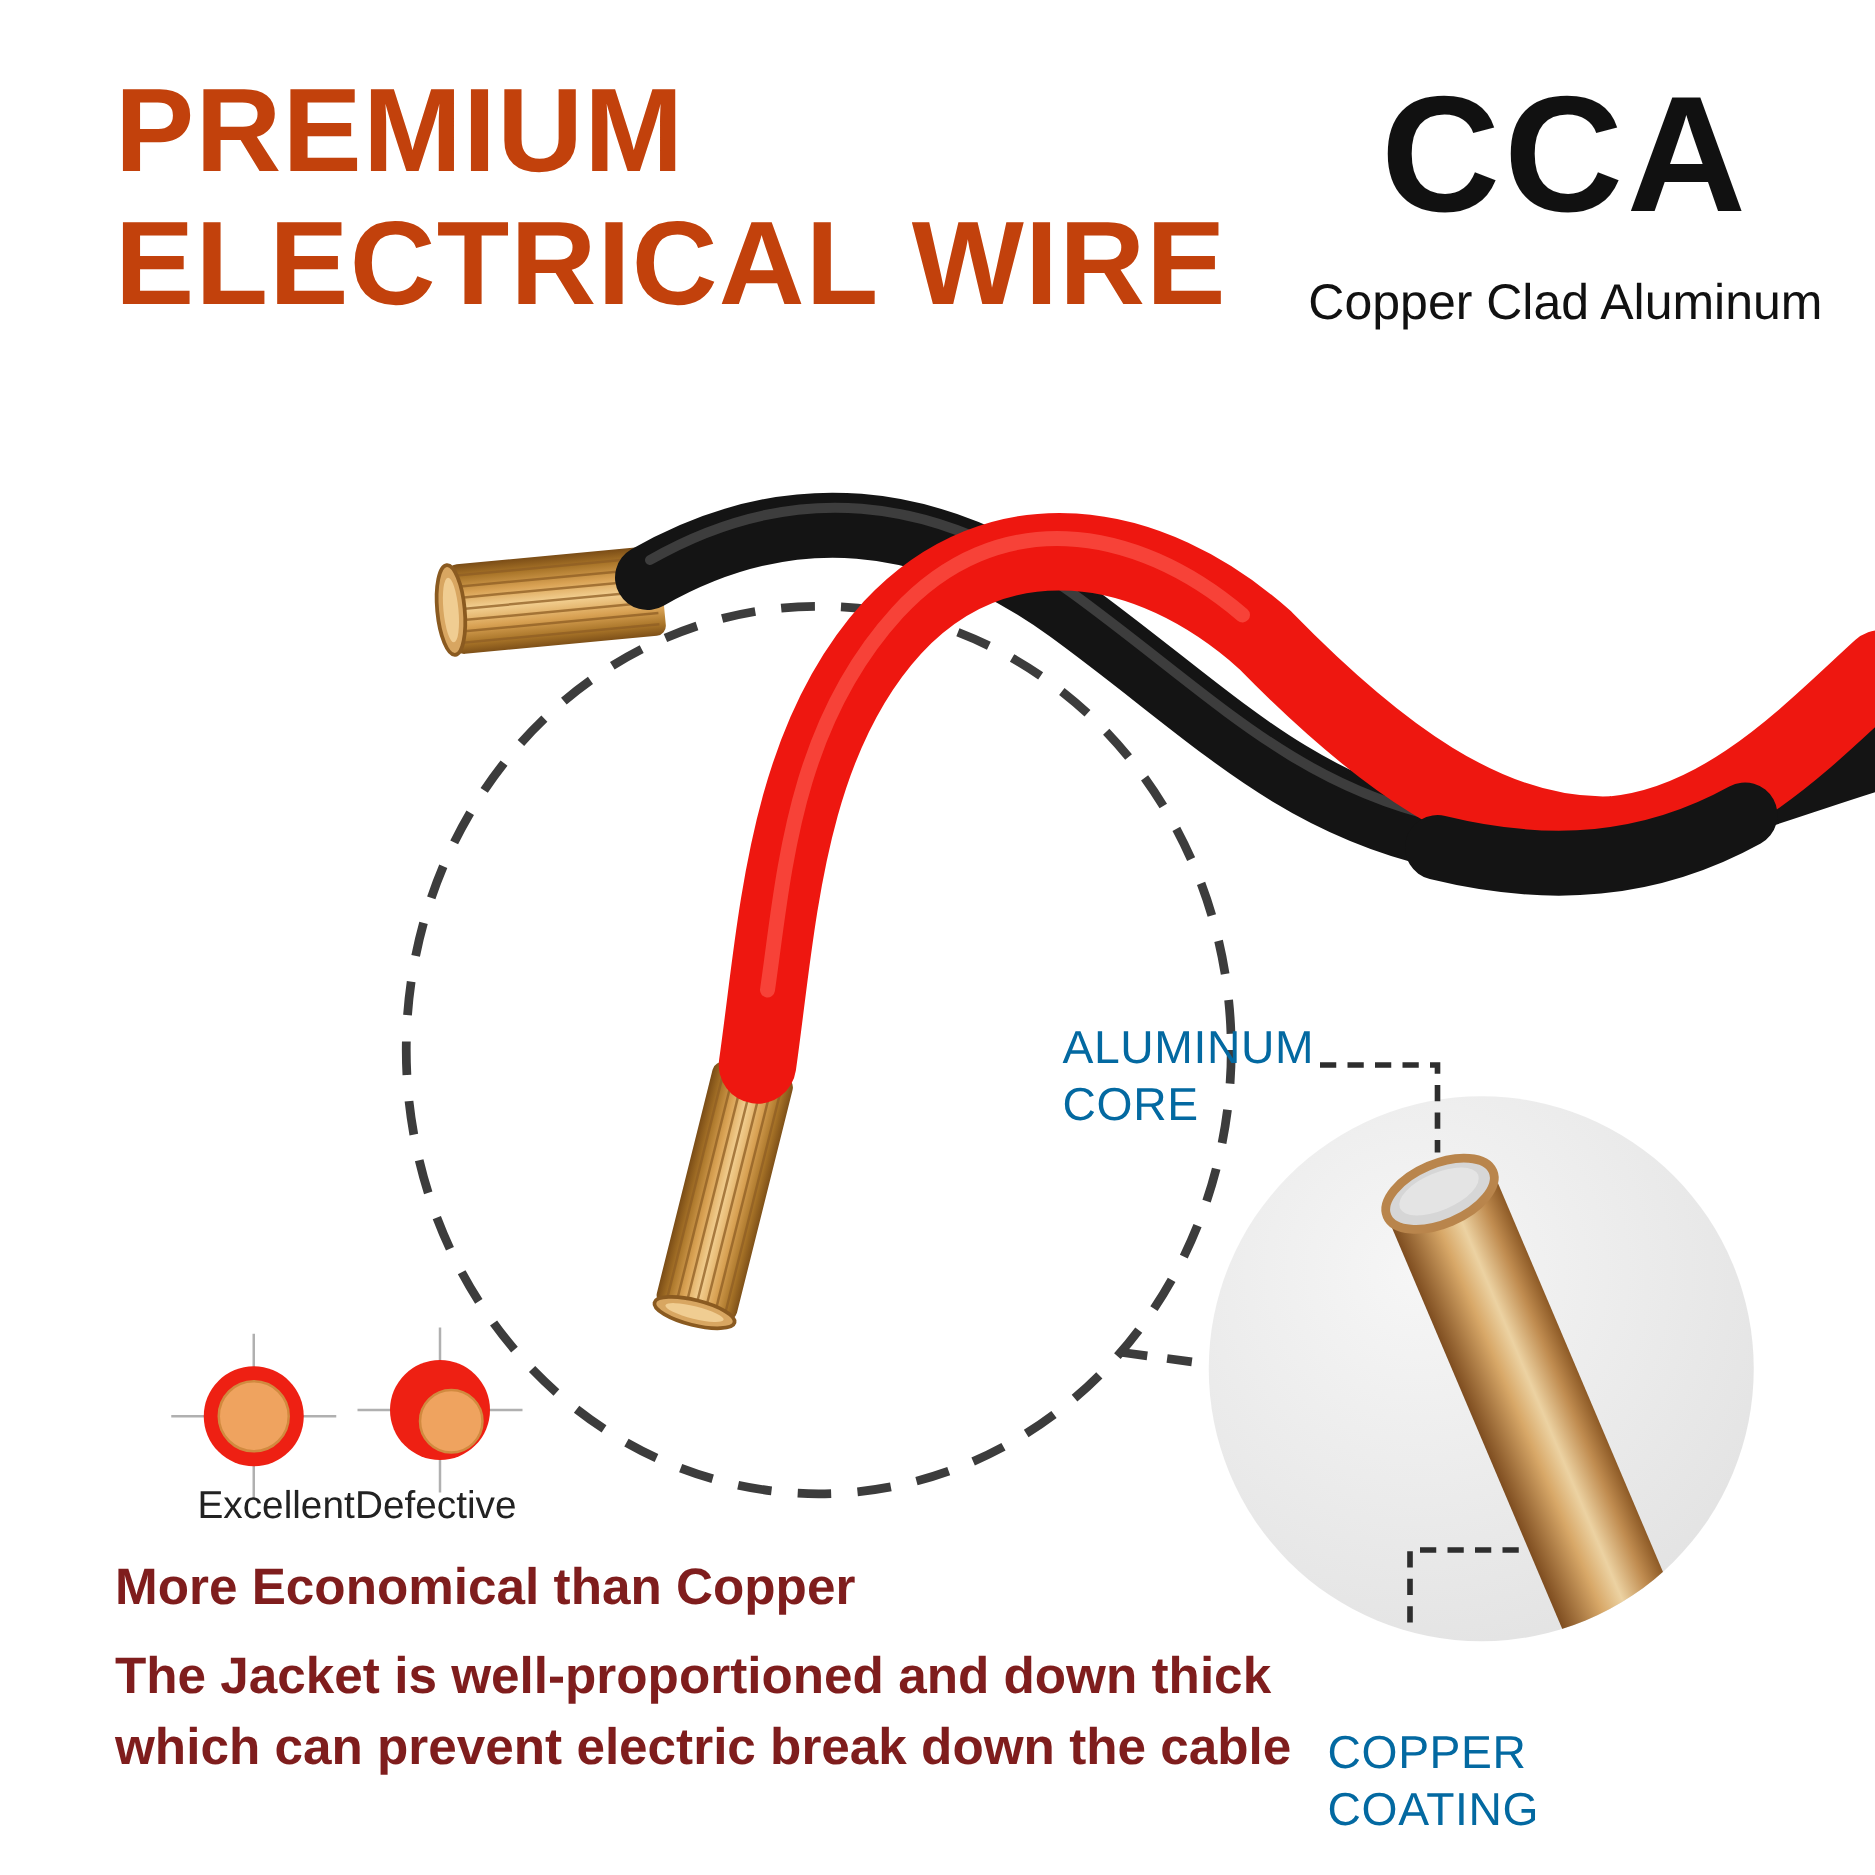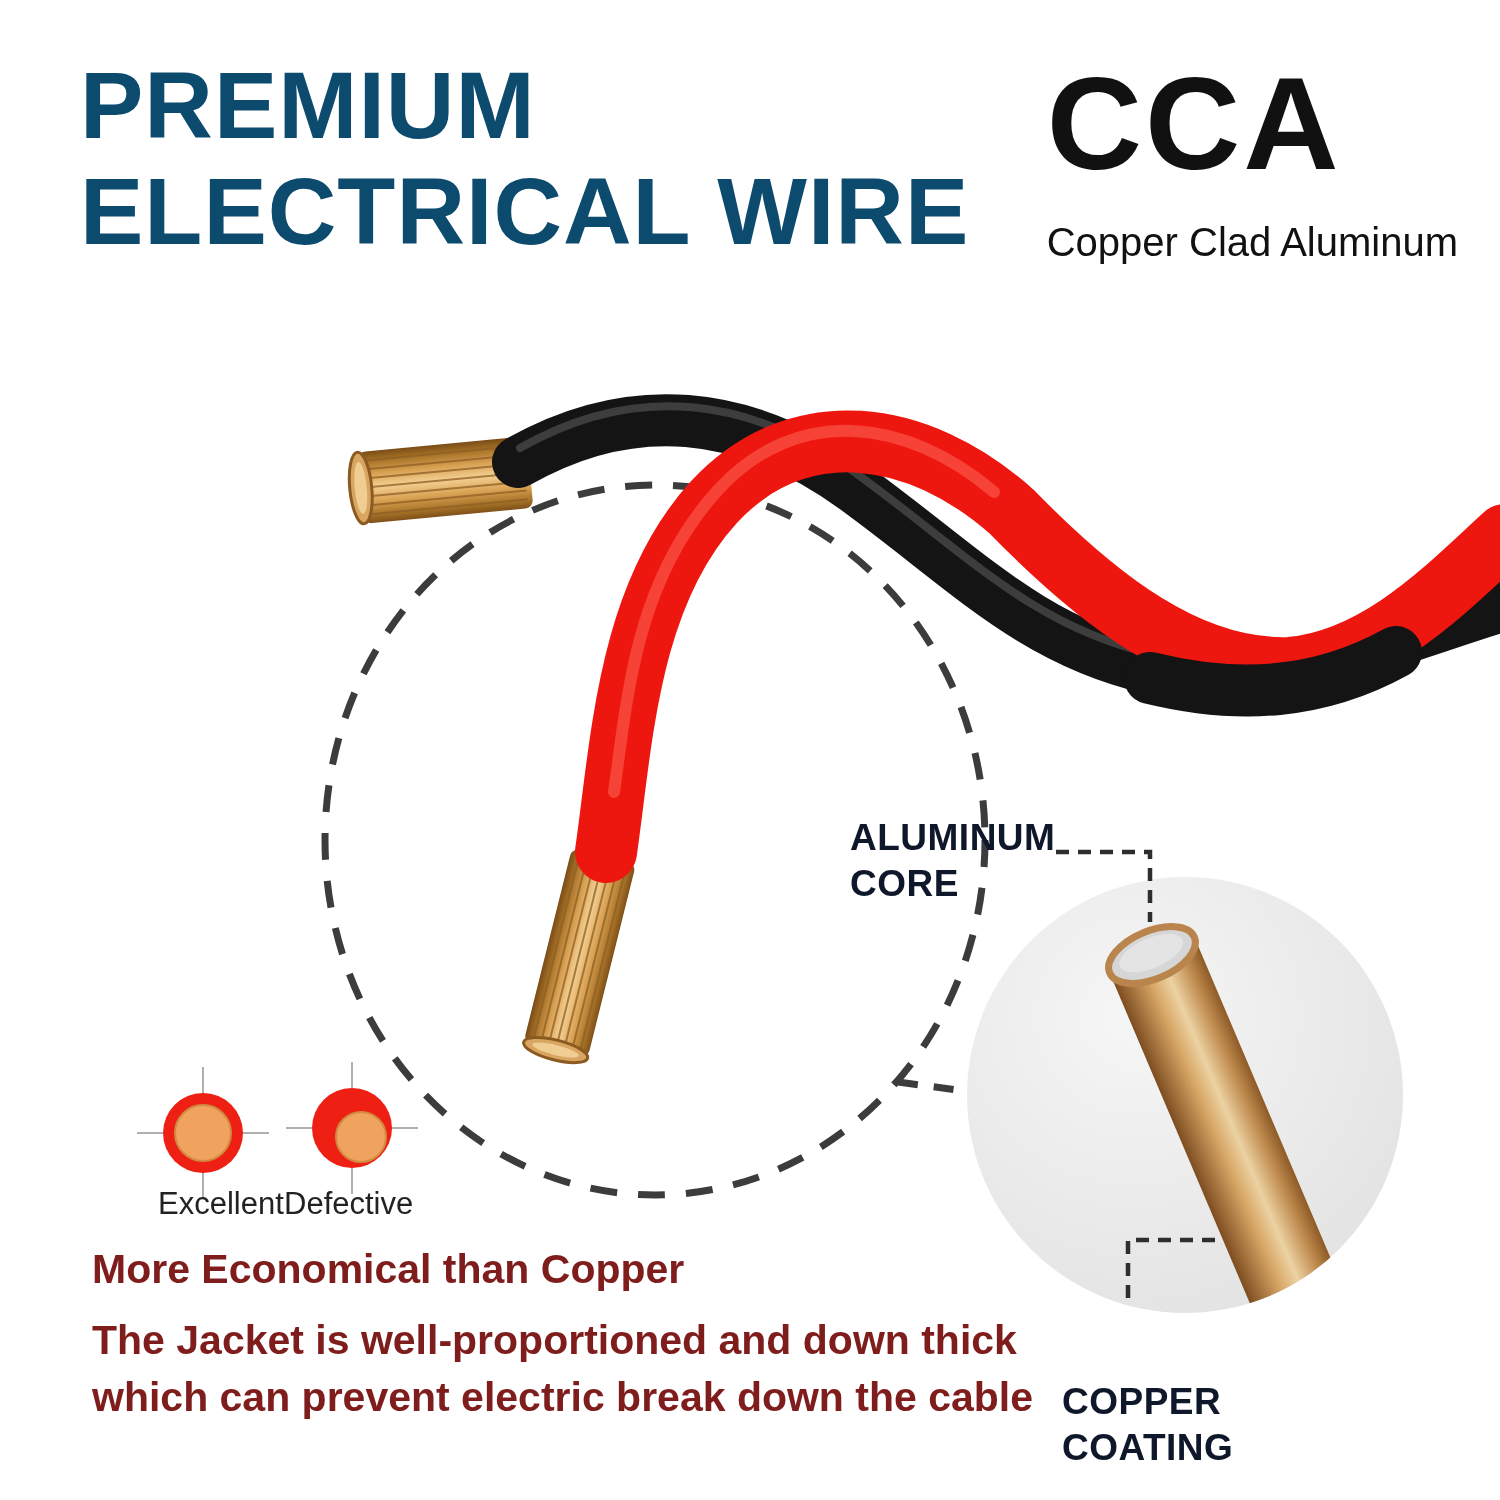--- a/index.html
+++ b/index.html
@@ -2,25 +2,25 @@
 <html><head>
 <meta charset="utf-8">
 <style>
   html,body{margin:0;padding:0}
   body{
     width:1500px;height:1500px;position:relative;background:#ffffff;
     font-family:"Liberation Sans",sans-serif;overflow:hidden;color:#1a1a1a;
   }
   .abs{position:absolute;z-index:2}
   #illustration{position:absolute;left:0;top:0;z-index:1}
-  .headline{left:80px;top:52px;font-weight:bold;font-size:95px;line-height:1.12;letter-spacing:1px;color:#0c4a6e}
-  .cca{right:42px;top:58px;text-align:left}
+  .headline{left:92px;top:52px;font-weight:bold;font-size:95px;line-height:1.12;letter-spacing:1px;color:#c2410c}
+  .cca{right:42px;top:58px;text-align:center}
   .cca-abbr{font-size:132px;font-weight:bold;line-height:1;letter-spacing:3px;color:#111}
   .cca-full{font-size:40px;margin-top:30px;font-weight:400;color:#111}
-  .callout{font-weight:bold;font-size:37px;line-height:1.25;letter-spacing:.5px;color:#0f172a}
+  .callout{font-weight:normal;font-size:37px;line-height:1.25;letter-spacing:.5px;color:#0369a1}
   #aluminum-core-label{left:850px;top:815px}
   #copper-coating-label{left:1062px;top:1379px}
   .xsection-label{font-size:31px;color:#222;font-weight:400}
   #excellent-label{left:158px;top:1186px}
   #defective-label{left:284px;top:1186px}
   .bodytext{font-weight:bold;color:#7f1d1d;font-size:41px}
   #economical-text{left:92px;top:1246px}
   #jacket-text{left:92px;top:1312px;line-height:1.4}
 </style>
 </head>

